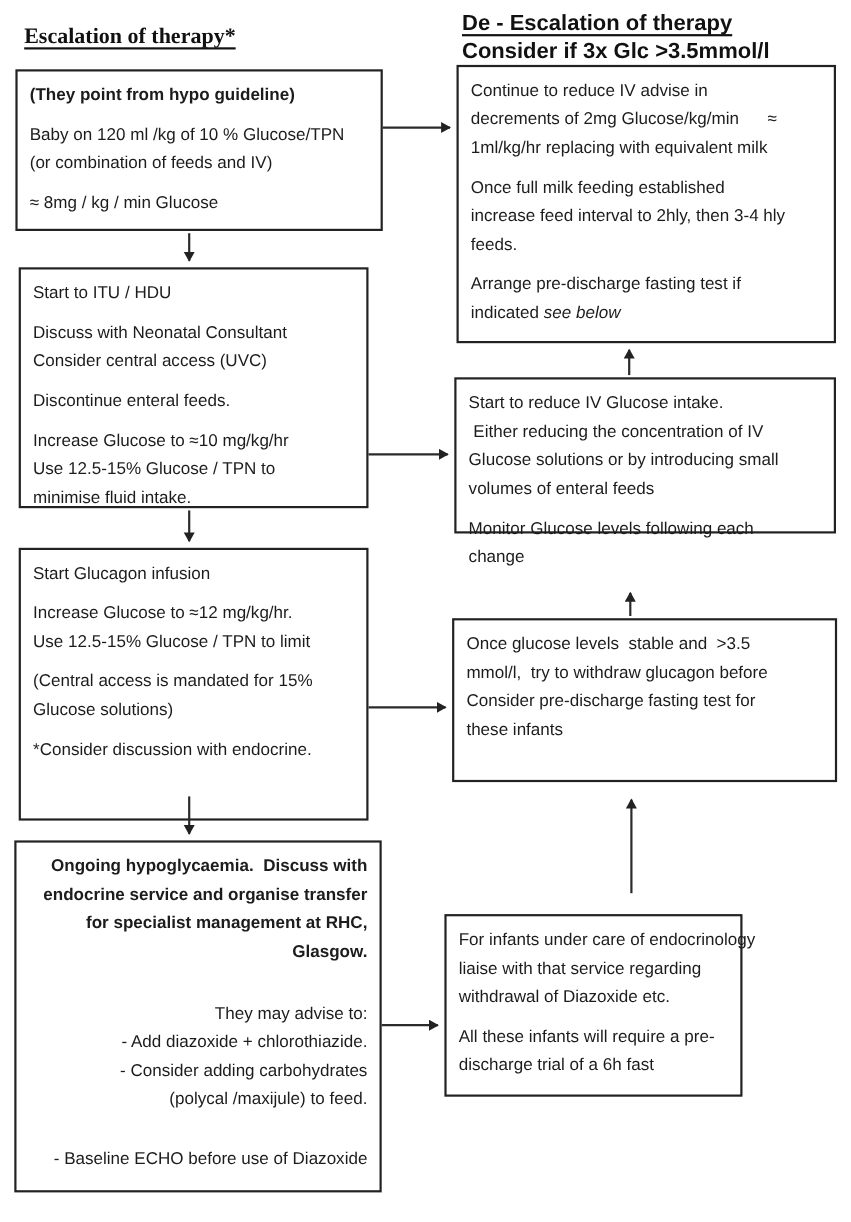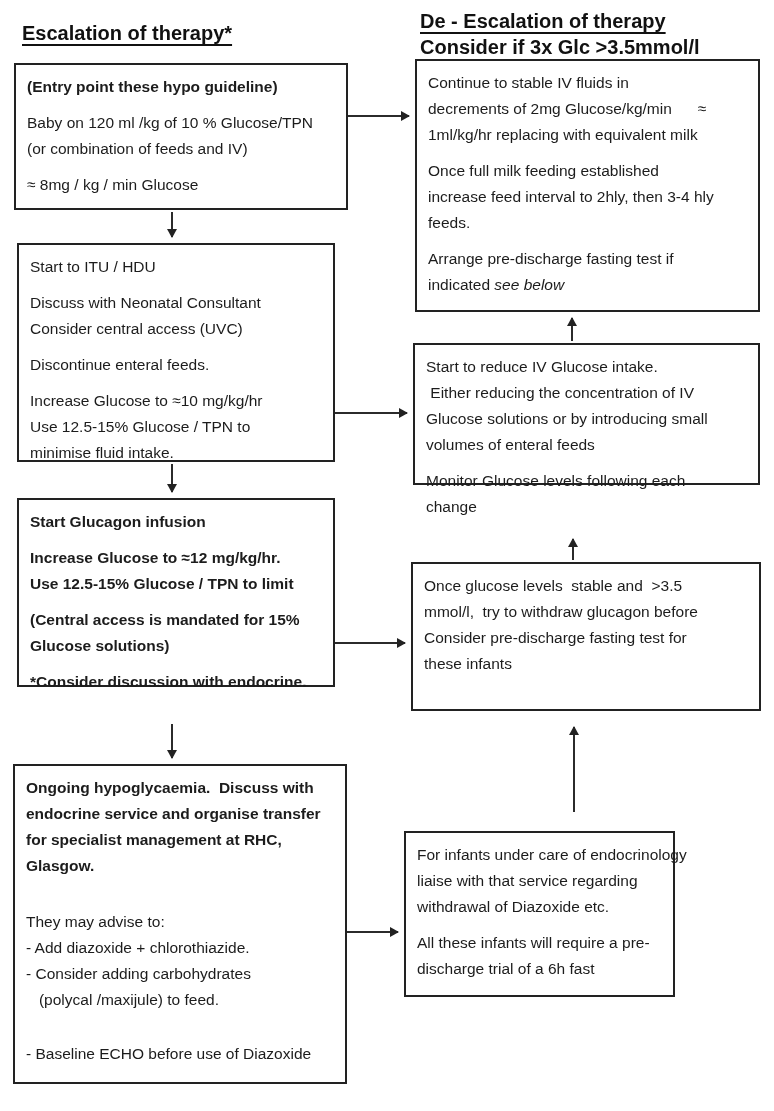--- a/index.html
+++ b/index.html
@@ -16,43 +16,43 @@
   }
   .para{margin:0 0 10px 0;}
   .para:last-child{margin-bottom:0;}
   .para.big-gap{margin-bottom:30px;}
   .ln{white-space:pre;}
   .bold{font-weight:700;}
   em{font-style:italic;}
   
   .b-entry{left:14px;top:63px;width:334px;height:147px;}
   .b-admit{left:17px;top:243px;width:318px;height:219px;}
-  .b-glucagon{left:17px;top:498px;width:318px;height:189px;font-weight:bold;}
-  .b-ongoing{left:13px;top:764px;width:334px;height:320px;}
+  .b-glucagon{left:17px;top:498px;width:318px;height:248px;}
+  .b-ongoing{left:13px;top:764px;width:334px;height:320px;text-align:right;}
   .b-reduce-fluids{left:415px;top:59px;width:345px;height:253px;}
   .b-reduce-iv{left:413px;top:343px;width:347px;height:142px;}
   .b-stable{left:411px;top:562px;width:350px;height:149px;}
   .b-endo{left:404px;top:831px;width:271px;height:166px;}
   .arrows{position:absolute;left:0;top:0;}
 </style>
 </head>
 <body>
 
 <div class="canvas">
 
-  <div class="title u" style="left:22px;top:22px;">Escalation of therapy*</div>
+  <div class="title u" style="left:22px;top:22px;font-family:Liberation Serif, serif;">Escalation of therapy*</div>
 
   <div class="title" style="left:420px;top:8px;">
     <div class="tline u">De - Escalation of therapy</div>
     <div class="tline">Consider if 3x Glc &gt;3.5mmol/l</div>
   </div>
 
   <div class="box b-entry">
     <div class="para">
-      <div class="ln bold">(Entry point these hypo guideline)</div>
+      <div class="ln bold">(They point from hypo guideline)</div>
     </div>
     <div class="para">
       <div class="ln">Baby on 120 ml /kg of 10 % Glucose/TPN</div>
       <div class="ln">(or combination of feeds and IV)</div>
     </div>
     <div class="para">
       <div class="ln">≈ 8mg / kg / min Glucose</div>
     </div>
   </div>
 
@@ -104,21 +104,21 @@
       <div class="ln">- Consider adding carbohydrates</div>
       <div class="ln">   (polycal /maxijule) to feed.</div>
     </div>
     <div class="para">
       <div class="ln">- Baseline ECHO before use of Diazoxide</div>
     </div>
   </div>
 
   <div class="box b-reduce-fluids">
     <div class="para">
-      <div class="ln">Continue to stable IV fluids in</div>
+      <div class="ln">Continue to reduce IV advise in</div>
       <div class="ln">decrements of 2mg Glucose/kg/min      ≈</div>
       <div class="ln">1ml/kg/hr replacing with equivalent milk</div>
     </div>
     <div class="para">
       <div class="ln">Once full milk feeding established</div>
       <div class="ln">increase feed interval to 2hly, then 3-4 hly</div>
       <div class="ln">feeds.</div>
     </div>
     <div class="para">
       <div class="ln">Arrange pre-discharge fasting test if</div>

